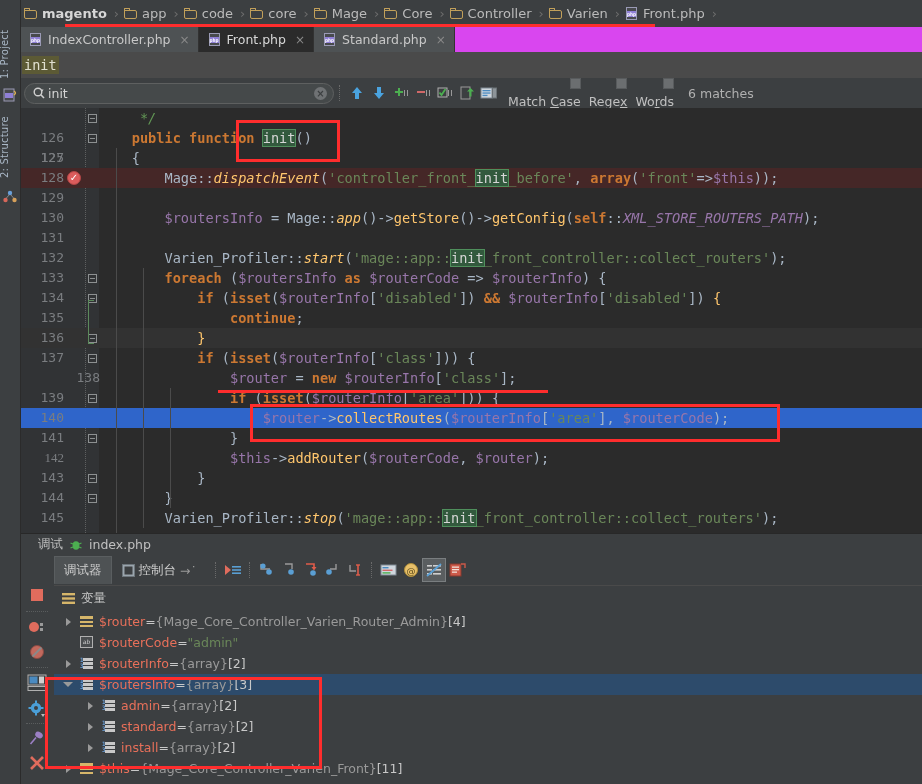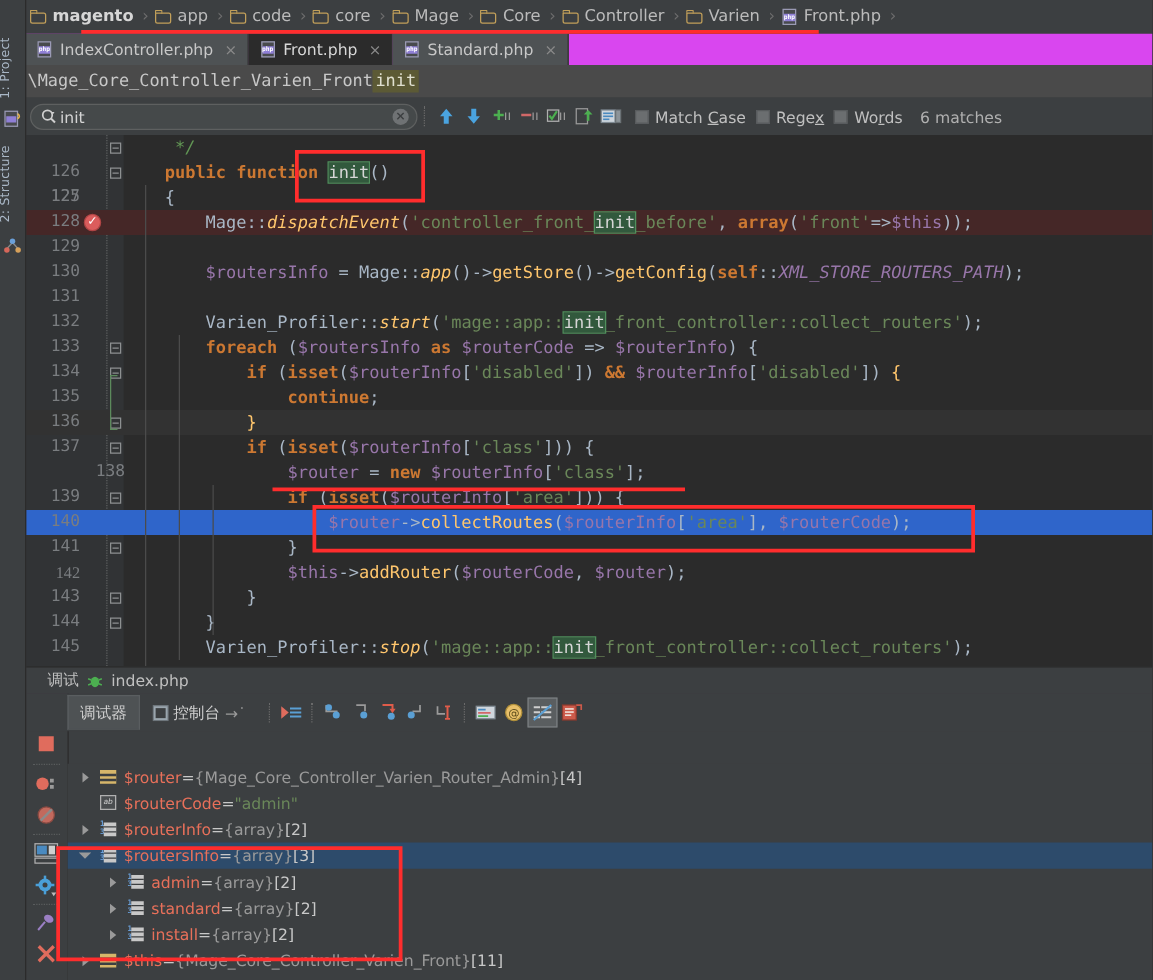--- a/index.html
+++ b/index.html
@@ -87,21 +87,21 @@
     color:#d4d4d4;font-size:12.5px;font-family:"DejaVu Sans","Liberation Sans",sans-serif;
     padding:0;
   }
   .findfield .clr{
     width:13px;height:13px;border-radius:50%;background:#6f7274;margin-right:6px;
     color:#3c3f41;font-size:10px;line-height:13px;text-align:center;font-weight:bold;
   }
   .tbsep{width:1px;height:16px;margin:0 5px;border-left:1px dotted #6a6a6a;}
   .tbtn{width:22px;height:22px;display:flex;align-items:center;justify-content:center;}
   .chkbox{width:11px;height:11px;background:#6b6e70;border:1px solid #585b5d;display:inline-block;box-sizing:border-box;}
-  .chkopt{display:flex;align-items:center;gap:5px;margin-left:8px;font-size:12.5px;color:#c0c0c0;}
+  .chkopt{display:flex;align-items:flex-end;gap:5px;margin-left:8px;font-size:12.5px;color:#c0c0c0;flex-direction:column;}
   .chkopt u{text-decoration:underline;}
   .matches{margin-left:14px;font-size:12.5px;color:#b0b0b0;}
 
   
   .editor{
     position:absolute;left:20px;top:108px;width:902px;height:425px;
     background:#2b2b2b;overflow:hidden;
   }
   .gutter{position:absolute;left:0;top:0;width:79px;height:425px;background:#313335;}
   .gutter .vline{position:absolute;left:65px;top:0;width:0;height:425px;border-left:1px dotted #5e6060;}
@@ -316,21 +316,20 @@
       <span class="phpico">
           <i></i>
           <b>php</b>
         </span>
       <span>Standard.php</span>
       <span class="x">×</span>
     </div>
   </div>
 
   <div class="ctxbar">
-    <span>\Mage_Core_Controller_Varien_Front</span>
       <span class="hl">init</span>
   </div>
 
   <div class="findbar">
     <div class="findfield">
       <svg class="mag" width="14" height="14" viewBox="0 0 14 14">
         <circle cx="6" cy="6" r="3.8" stroke="#cfcfcf" fill="none" stroke-width="1.4"></circle>
         <line x1="8.8" y1="8.8" x2="12" y2="12" stroke="#cfcfcf" stroke-width="1.6"></line>
         <path d="M10.5 4.5 l2.6 0 l-1.3 2 z" fill="#cfcfcf" transform="translate(-1.5,-1)"></path>
       </svg>
@@ -630,20 +629,28 @@
       <svg width="18" height="16" viewBox="0 0 18 16">
           <rect x="2" y="2" width="11" height="12" fill="#cc5a4a" stroke="#8a3a2e"></rect>
           <rect x="4" y="4.5" width="7" height="1.3" fill="#f0e0d8"></rect>
           <rect x="4" y="7" width="7" height="1.3" fill="#f0e0d8"></rect>
           <rect x="4" y="9.5" width="5" height="1.3" fill="#f0e0d8"></rect>
           <path d="M13 2 L17 2 L17 6" stroke="#cc5a4a" fill="none" stroke-width="1.4"></path>
         </svg>
     </span>
   </div>
 
+  <div class="dbgvarshdr">
+    <svg width="13" height="13" viewBox="0 0 13 13">
+      <rect x="0" y="1" width="13" height="2.4" fill="#d6b66a"></rect>
+        <rect x="0" y="5.3" width="13" height="2.4" fill="#d6b66a"></rect>
+        <rect x="0" y="9.6" width="13" height="2.4" fill="#d6b66a"></rect>
+    </svg>
+    <span>变量</span>
+  </div>
 
   <div class="vartree">
     <div id="var-rows">
         <div class="vrow" style="padding-left: 6px;">
           <span style="width: 16px; display: inline-flex; align-items: center; justify-content: center;">
             <span class="tri"></span>
           </span>
           <span class="vico obj" style="margin: 0px 6px 0px 4px;">
             <i></i>
           </span>

